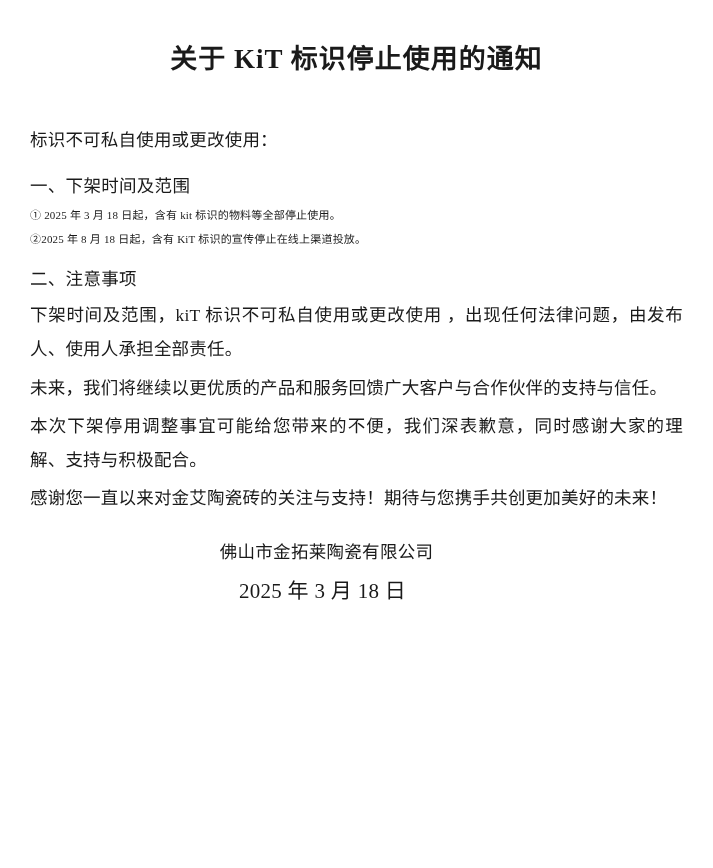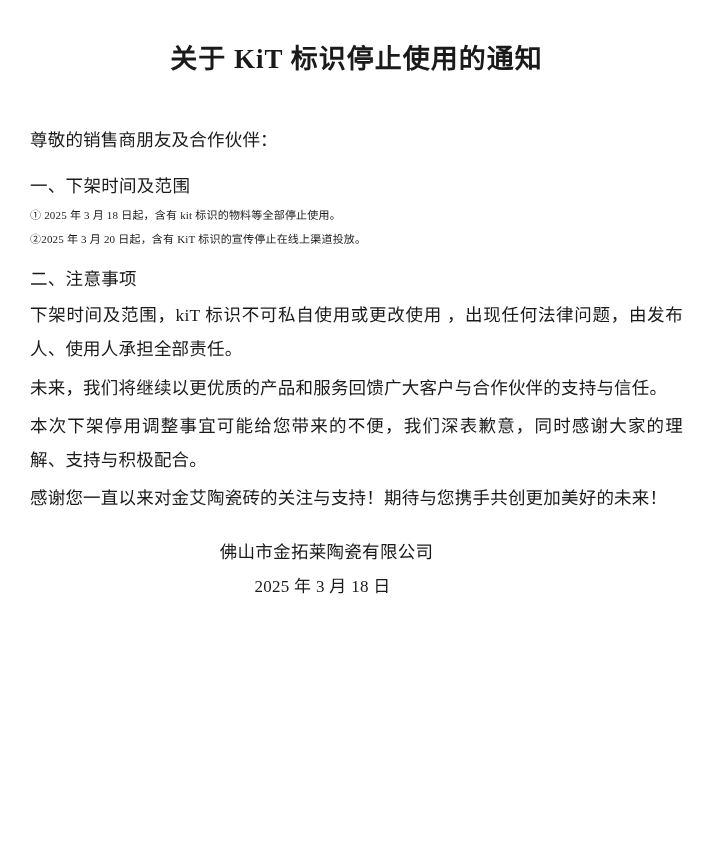--- a/index.html
+++ b/index.html
@@ -63,43 +63,43 @@
     margin-top: 20px;
     text-align: center;
     padding-right: 60px;
   }
   .sign-line {
     font-size: 17.5px;
     line-height: 2.0;
     letter-spacing: 0.3px;
   }
   .sign-date {
-    font-size: 17px;
+    font-size: 21px;
     line-height: 2.0;
     letter-spacing: 0.3px;
     padding-right: 8px;
   }
 </style>
 </head>
 <body>
 
 <div class="page">
 
   <h1 class="doc-title">关于 KiT 标识停止使用的通知</h1>
 
   <div class="body-block">
 
-    <p class="para">尊敬的销售商朋友及合作伙伴：</p>
+    <p class="para">标识不可私自使用或更改使用：</p>
 
 
     <h2 class="section-head">一、下架时间及范围</h2>
 
     <p class="list-item">① 2025 年 3 月 18 日起，含有 kit 标识的物料等全部停止使用。</p>
 
-    <p class="list-item">②2025 年 3 月 20 日起，含有 KiT 标识的宣传停止在线上渠道投放。</p>
+    <p class="list-item">②2025 年 8 月 18 日起，含有 KiT 标识的宣传停止在线上渠道投放。</p>
 
     <h2 class="section-head">二、注意事项</h2>
 
     <p class="para">下架时间及范围，kiT 标识不可私自使用或更改使用 ，出现任何法律问题，由发布人、使用人承担全部责任。</p>
 
     <p class="para">未来，我们将继续以更优质的产品和服务回馈广大客户与合作伙伴的支持与信任。</p>
 
     <p class="para">本次下架停用调整事宜可能给您带来的不便，我们深表歉意，同时感谢大家的理解、支持与积极配合。</p>
 
     <p class="para">感谢您一直以来对金艾陶瓷砖的关注与支持！期待与您携手共创更加美好的未来！</p>

